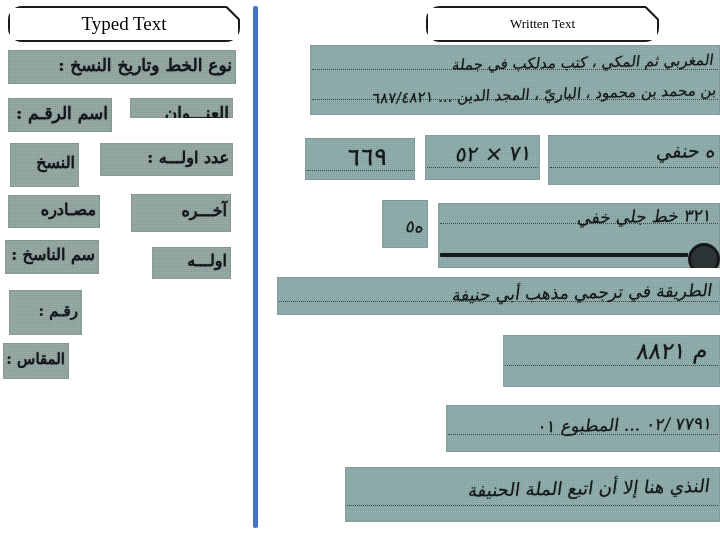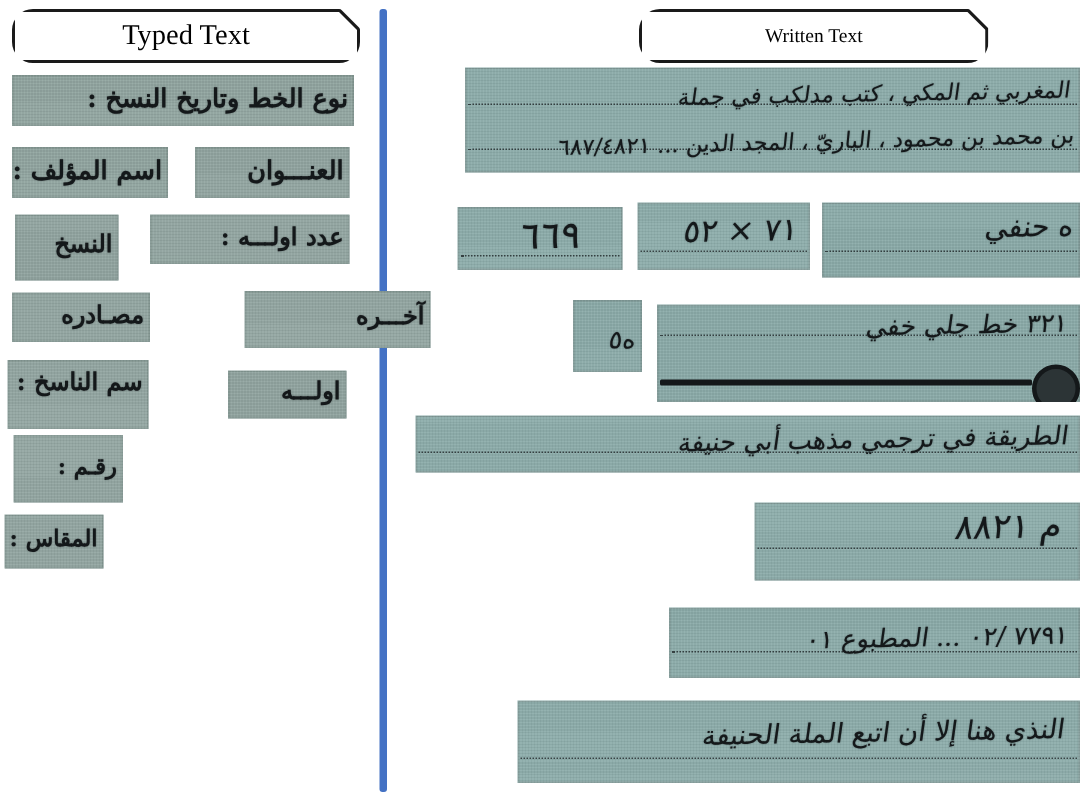--- a/index.html
+++ b/index.html
@@ -91,43 +91,43 @@
 
   <div id="divider" style="left: 253px; top: 6px; width: 5px; height: 522px; background: rgb(68, 114, 196);"></div>
 
   <div id="left-patches">
       <div class="patch typed" style="left: 8px; top: 50px; width: 228px; height: 34px;">
         <div class="grain"></div>
         <div class="ar typed-t" style="font-size: 17px; right: 4px; top: 4.675px; text-align: right;">نوع الخط وتاريخ النسخ :</div>
       </div>
       <div class="patch typed" style="left: 8px; top: 98px; width: 104px; height: 34px;">
         <div class="grain"></div>
-        <div class="ar typed-t" style="font-size: 17px; right: 4px; top: 4.675px;">اسم المؤلف :</div>
+        <div class="ar typed-t" style="font-size: 17px; right: 4px; top: 4.675px;">اسم الرقـم :</div>
       </div>
-      <div class="patch typed" style="left: 130px; top: 98px; width: 103px; height: 34px;">
+      <div class="patch typed" style="left: 130px; top: 98px; width: 103px; height: 20px;">
         <div class="grain"></div>
         <div class="ar typed-t" style="font-size: 17px; right: 4px; top: 4.675px;">العنـــوان</div>
       </div>
       <div class="patch typed" style="left: 10px; top: 143px; width: 69px; height: 44px;">
         <div class="grain"></div>
         <div class="ar typed-t" style="font-size: 16px; right: 4px; top: 10.4px;">النسخ</div>
       </div>
       <div class="patch typed" style="left: 100px; top: 143px; width: 133px; height: 33px;">
         <div class="grain"></div>
         <div class="ar typed-t" style="font-size: 16px; right: 4px; top: 4.9px;">عدد اولـــه :</div>
       </div>
       <div class="patch typed" style="left: 8px; top: 195px; width: 92px; height: 33px;">
         <div class="grain"></div>
         <div class="ar typed-t" style="font-size: 16px; right: 4px; top: 4.9px;">مصـادره</div>
       </div>
-      <div class="patch typed" style="left: 131px; top: 194px; width: 124px; height: 38px; margin-left: 32px;">
+      <div class="patch typed" style="left: 131px; top: 194px; width: 100px; height: 38px;">
         <div class="grain"></div>
         <div class="ar typed-t" style="font-size: 16px; right: 4px; top: 7.4px;">آخـــره</div>
       </div>
-      <div class="patch typed" style="left: 5px; top: 240px; width: 94px; height: 46px;">
+      <div class="patch typed" style="left: 5px; top: 240px; width: 94px; height: 34px;">
         <div class="grain"></div>
         <div class="ar typed-t" style="font-size: 16px; right: 4px; top: 5.4px;">سم الناسخ :</div>
       </div>
       <div class="patch typed" style="left: 152px; top: 247px; width: 79px; height: 32px;">
         <div class="grain"></div>
         <div class="ar typed-t" style="font-size: 16px; right: 4px; top: 4.4px;">اولـــه</div>
       </div>
       <div class="patch typed" style="left: 9px; top: 290px; width: 73px; height: 45px;">
         <div class="grain"></div>
         <div class="ar typed-t" style="font-size: 15px; right: 4px; top: 11.625px;">رقـم :</div>

